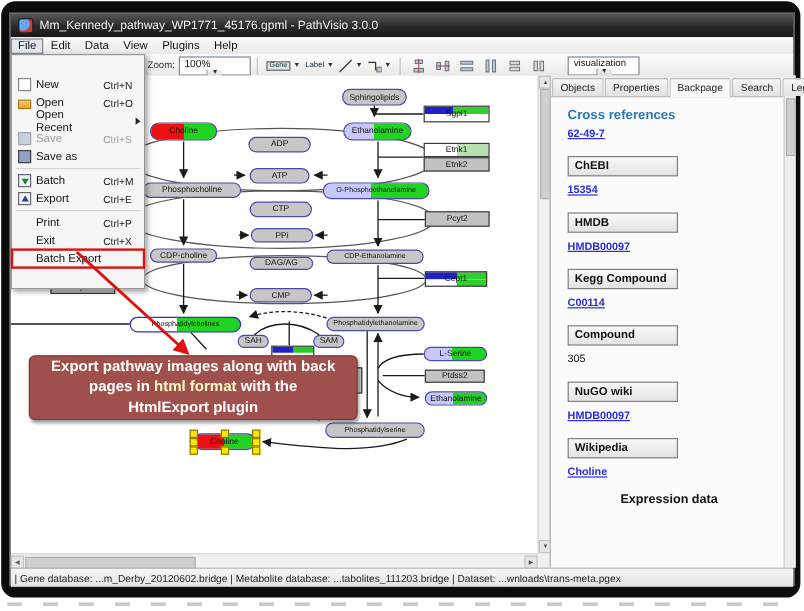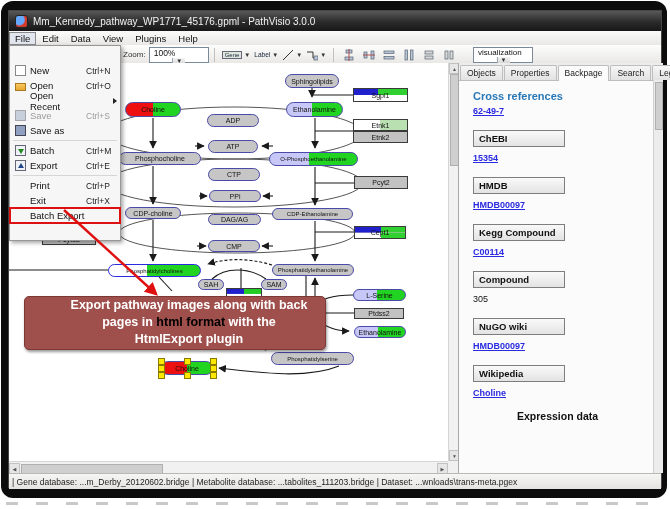--- a/index.html
+++ b/index.html
@@ -56,22 +56,22 @@
   .pill.lavgreen{background:linear-gradient(90deg,#c8c8f8 0 45%,#22d422 45% 100%);}
   .pill.whitegreen{background:linear-gradient(90deg,#ffffff 0 42%,#22d422 42% 100%);border-color:#2a2ae0;}
   .gbox{border:1px solid #3a3a3a;background:#c2c2c2;}
   .gbox.etnk1{background:linear-gradient(90deg,#ffffff 0 50%,#b8e0b0 50% 100%);}
   .gbox.sgpl1{background-color:#fff;background-image:linear-gradient(90deg,#2020cc 0 45%,#30d030 45% 100%);background-size:100% 50%;background-repeat:no-repeat;background-position:top;}
   .gbox.cept1{background-image:linear-gradient(90deg,#2020cc 0 52%,#30d030 52% 100%),linear-gradient(90deg,#ffffff 0 52%,#30d030 52% 100%);background-size:100% 50%,100% 50%;background-position:top,bottom;background-repeat:no-repeat;}
   .gbox.pemt{background-color:#fff;background-image:linear-gradient(90deg,#2020cc 0 50%,#22cc22 50% 100%);background-size:100% 55%;background-repeat:no-repeat;background-position:top;}
   .handle{position:absolute;width:5px;height:5px;background:#ffe800;border:1px solid #8a7a00;z-index:4;}
   #edges{position:absolute;left:0;top:0;z-index:1;pointer-events:none;}
   
-  .callout{position:absolute;left:15px;top:233px;width:272px;height:52px;background:#a0504c;border:1px solid #7c3835;border-radius:5px;box-shadow:1px 2px 3px rgba(0,0,0,.4);color:#fff;font-weight:bold;font-size:12.5px;text-align:center;line-height:17px;z-index:5;padding-left:28px;}
-  .callout .hl{color:#000000;}
+  .callout{position:absolute;left:15px;top:233px;width:272px;height:52px;background:#a0504c;border:1px solid #7c3835;border-radius:5px;box-shadow:1px 2px 3px rgba(0,0,0,.4);color:#fff;font-weight:bold;font-size:12.5px;text-align:center;line-height:17px;z-index:5;}
+  .callout .hl{color:#fef9c3;}
   
   .filemenu{position:absolute;left:0;top:34px;width:112px;background:#f6f6f6;border:1px solid #979797;box-shadow:2px 2px 4px rgba(0,0,0,.35);z-index:50;box-sizing:border-box;padding:17px 0;font-size:9.5px;color:#111;}
   .fm-row{display:flex;align-items:center;height:15px;position:relative;}
   .fm-ic{width:20px;display:flex;align-items:center;justify-content:center;flex:none;}
   .fm-label{flex:1;}
   .fm-short{width:34px;text-align:left;color:#222;font-size:8.5px;flex:none;}
   .fm-row.disabled .fm-label,.fm-row.disabled .fm-short{color:#9c9c9c;}
   .fm-sep{height:1px;background:#d6d6d6;margin:2px 3px;}
   .fm-row.highlight{outline:2px solid #dd1111;outline-offset:-1px;}
   .sub-arrow{width:0;height:0;border-top:3px solid transparent;border-bottom:3px solid transparent;border-left:4px solid #222;margin-right:3px;}

